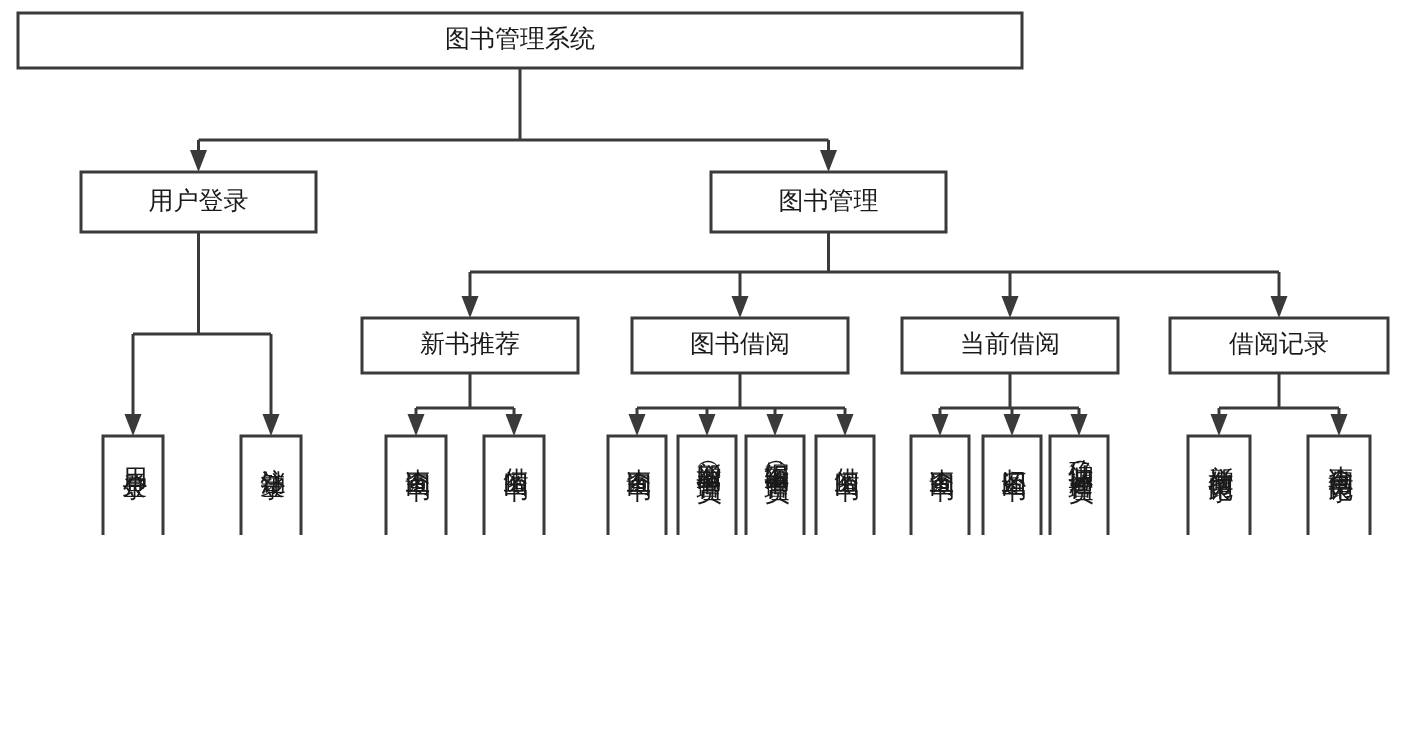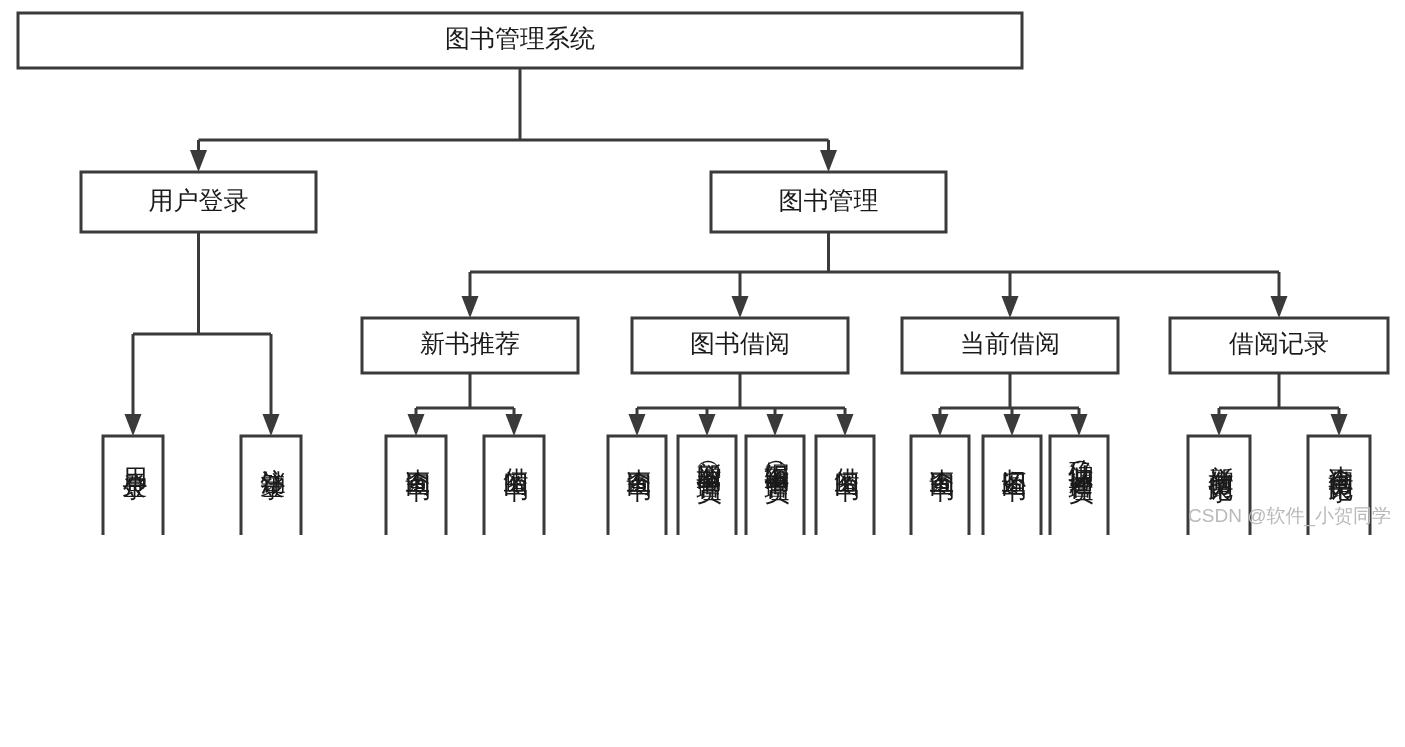--- a/index.html
+++ b/index.html
@@ -205,14 +205,13 @@
         <g>
           <rect x="1188" y="436" width="62" height="298" class="node-box"></rect>
           <text x="1219" y="454" class="node-label-v" dominant-baseline="hanging">新增借阅记录</text>
         </g>
         <g>
           <rect x="1308" y="436" width="62" height="298" class="node-box"></rect>
           <text x="1339" y="454" class="node-label-v" dominant-baseline="hanging">查询借阅记录</text>
         </g>
       </g>
   </svg>
-  <div class="watermark-text">CSDN @软件_小贺同学</div>
 </div>
 
 </body></html>

